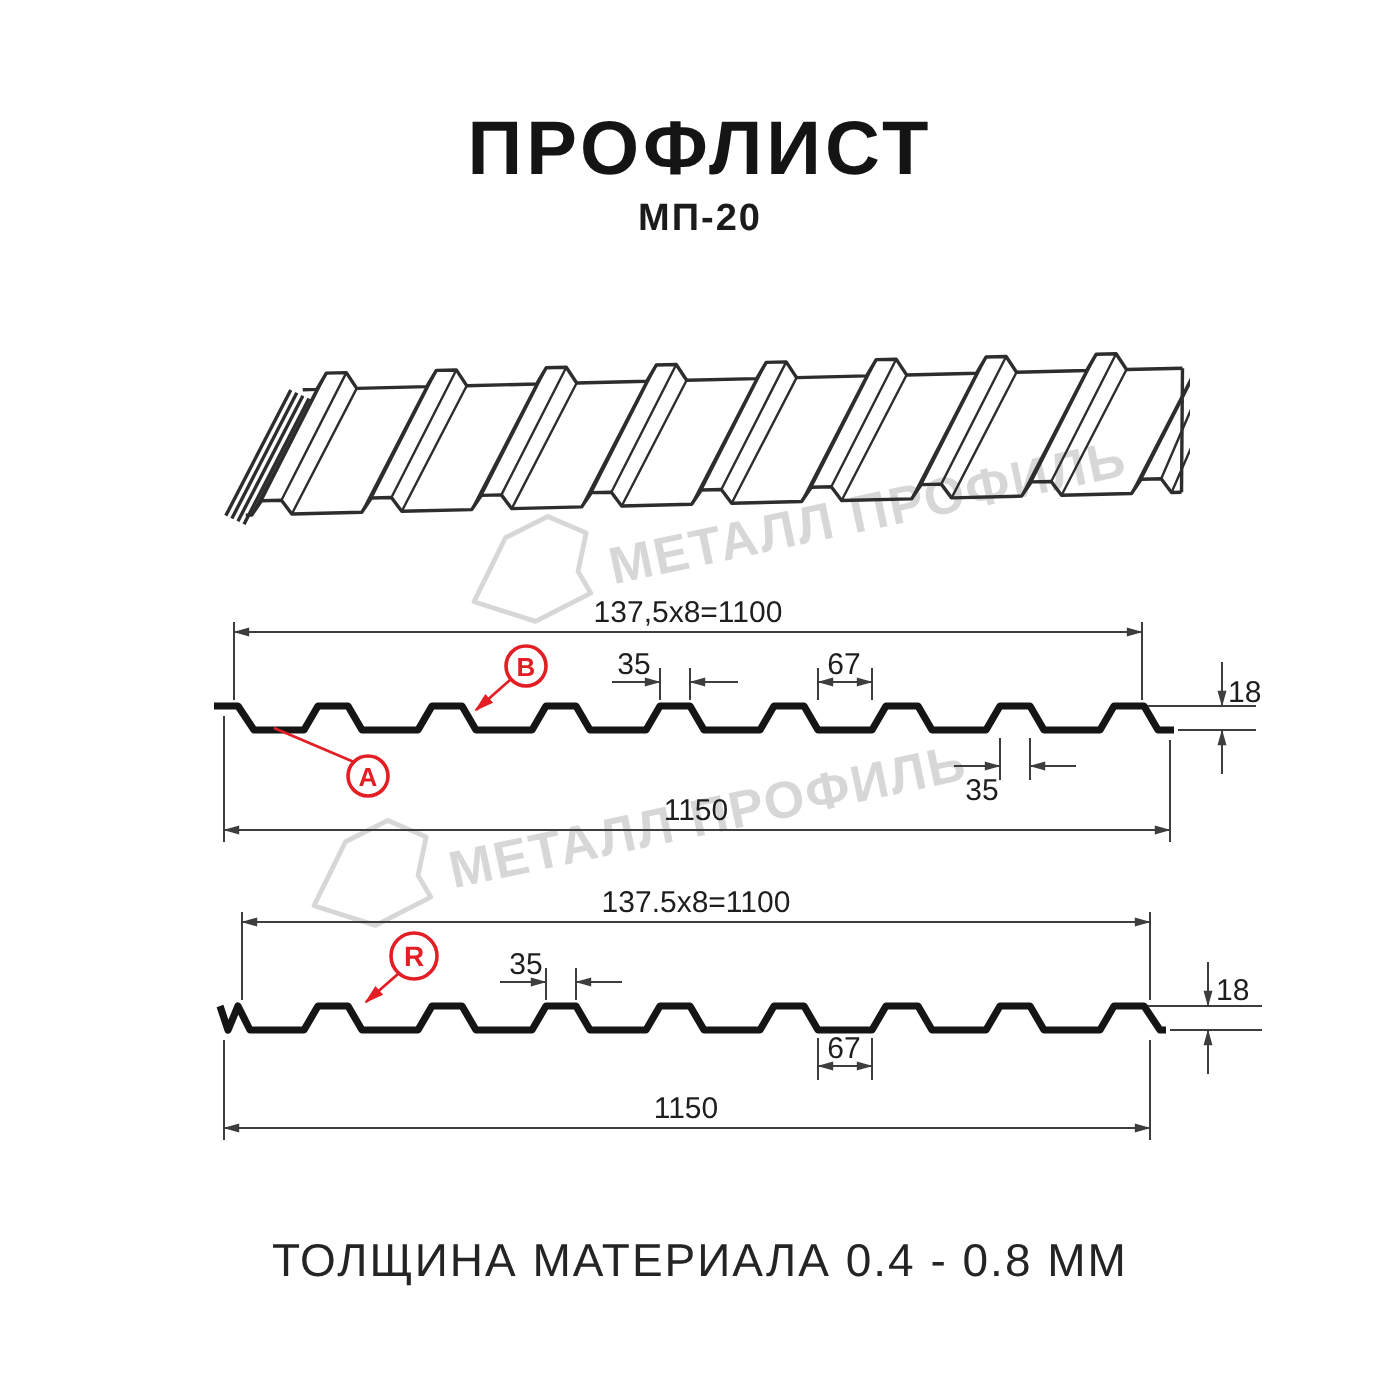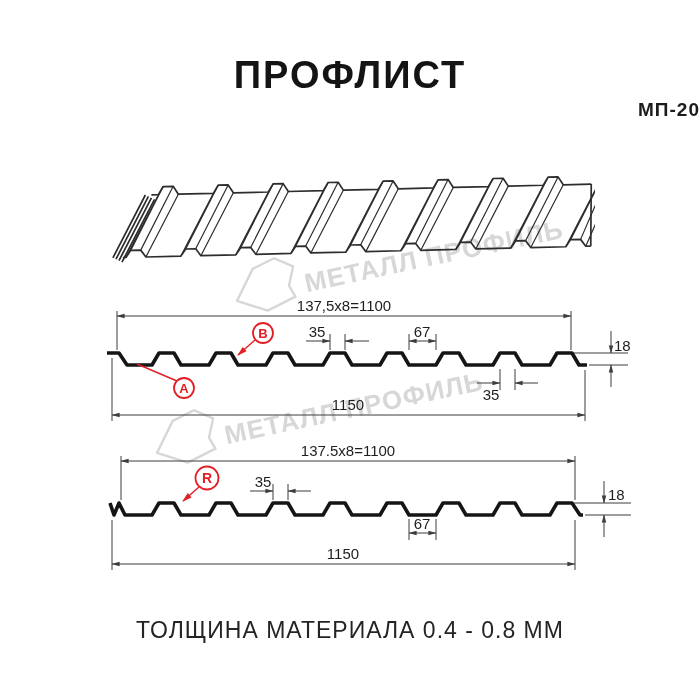--- a/index.html
+++ b/index.html
@@ -2,21 +2,21 @@
 <html><head>
 <meta charset="utf-8">
 <style>
   html,body { margin:0; padding:0; }
   body {
     width:700px; height:700px; background:#ffffff; position:relative; overflow:hidden;
     font-family:"Liberation Sans", sans-serif;
   }
   .abs { position:absolute; left:0; width:700px; text-align:center; }
   .title { top:54px; font-size:38px; font-weight:bold; letter-spacing:2px; color:#141414; }
-  .subtitle { top:99px; font-size:19px; font-weight:bold; letter-spacing:1px; color:#1b1b1b;text-align:right; }
+  .subtitle { top:99px; font-size:19px; font-weight:bold; letter-spacing:1px; color:#1b1b1b; }
   .footer { top:617px; font-size:23px; letter-spacing:1px; color:#242424; }
   svg.drawing { position:absolute; left:0; top:0; }
   .thick { fill:none; stroke:#151515; stroke-width:3.6; stroke-linejoin:round; }
   .thin  { fill:none; stroke:#3d3d3d; stroke-width:1; }
   .edge  { fill:none; stroke:#2d2d2d; stroke-width:1.7; stroke-linejoin:round; }
   .rib   { fill:none; stroke:#2d2d2d; stroke-width:1.2; }
   .dim-text { font-size:15px; fill:#1e1e1e; }
   .mid { text-anchor:middle; }
   .arr1 { marker-end:url(#arr); }
   .arr2 { marker-start:url(#arr); marker-end:url(#arr); }

